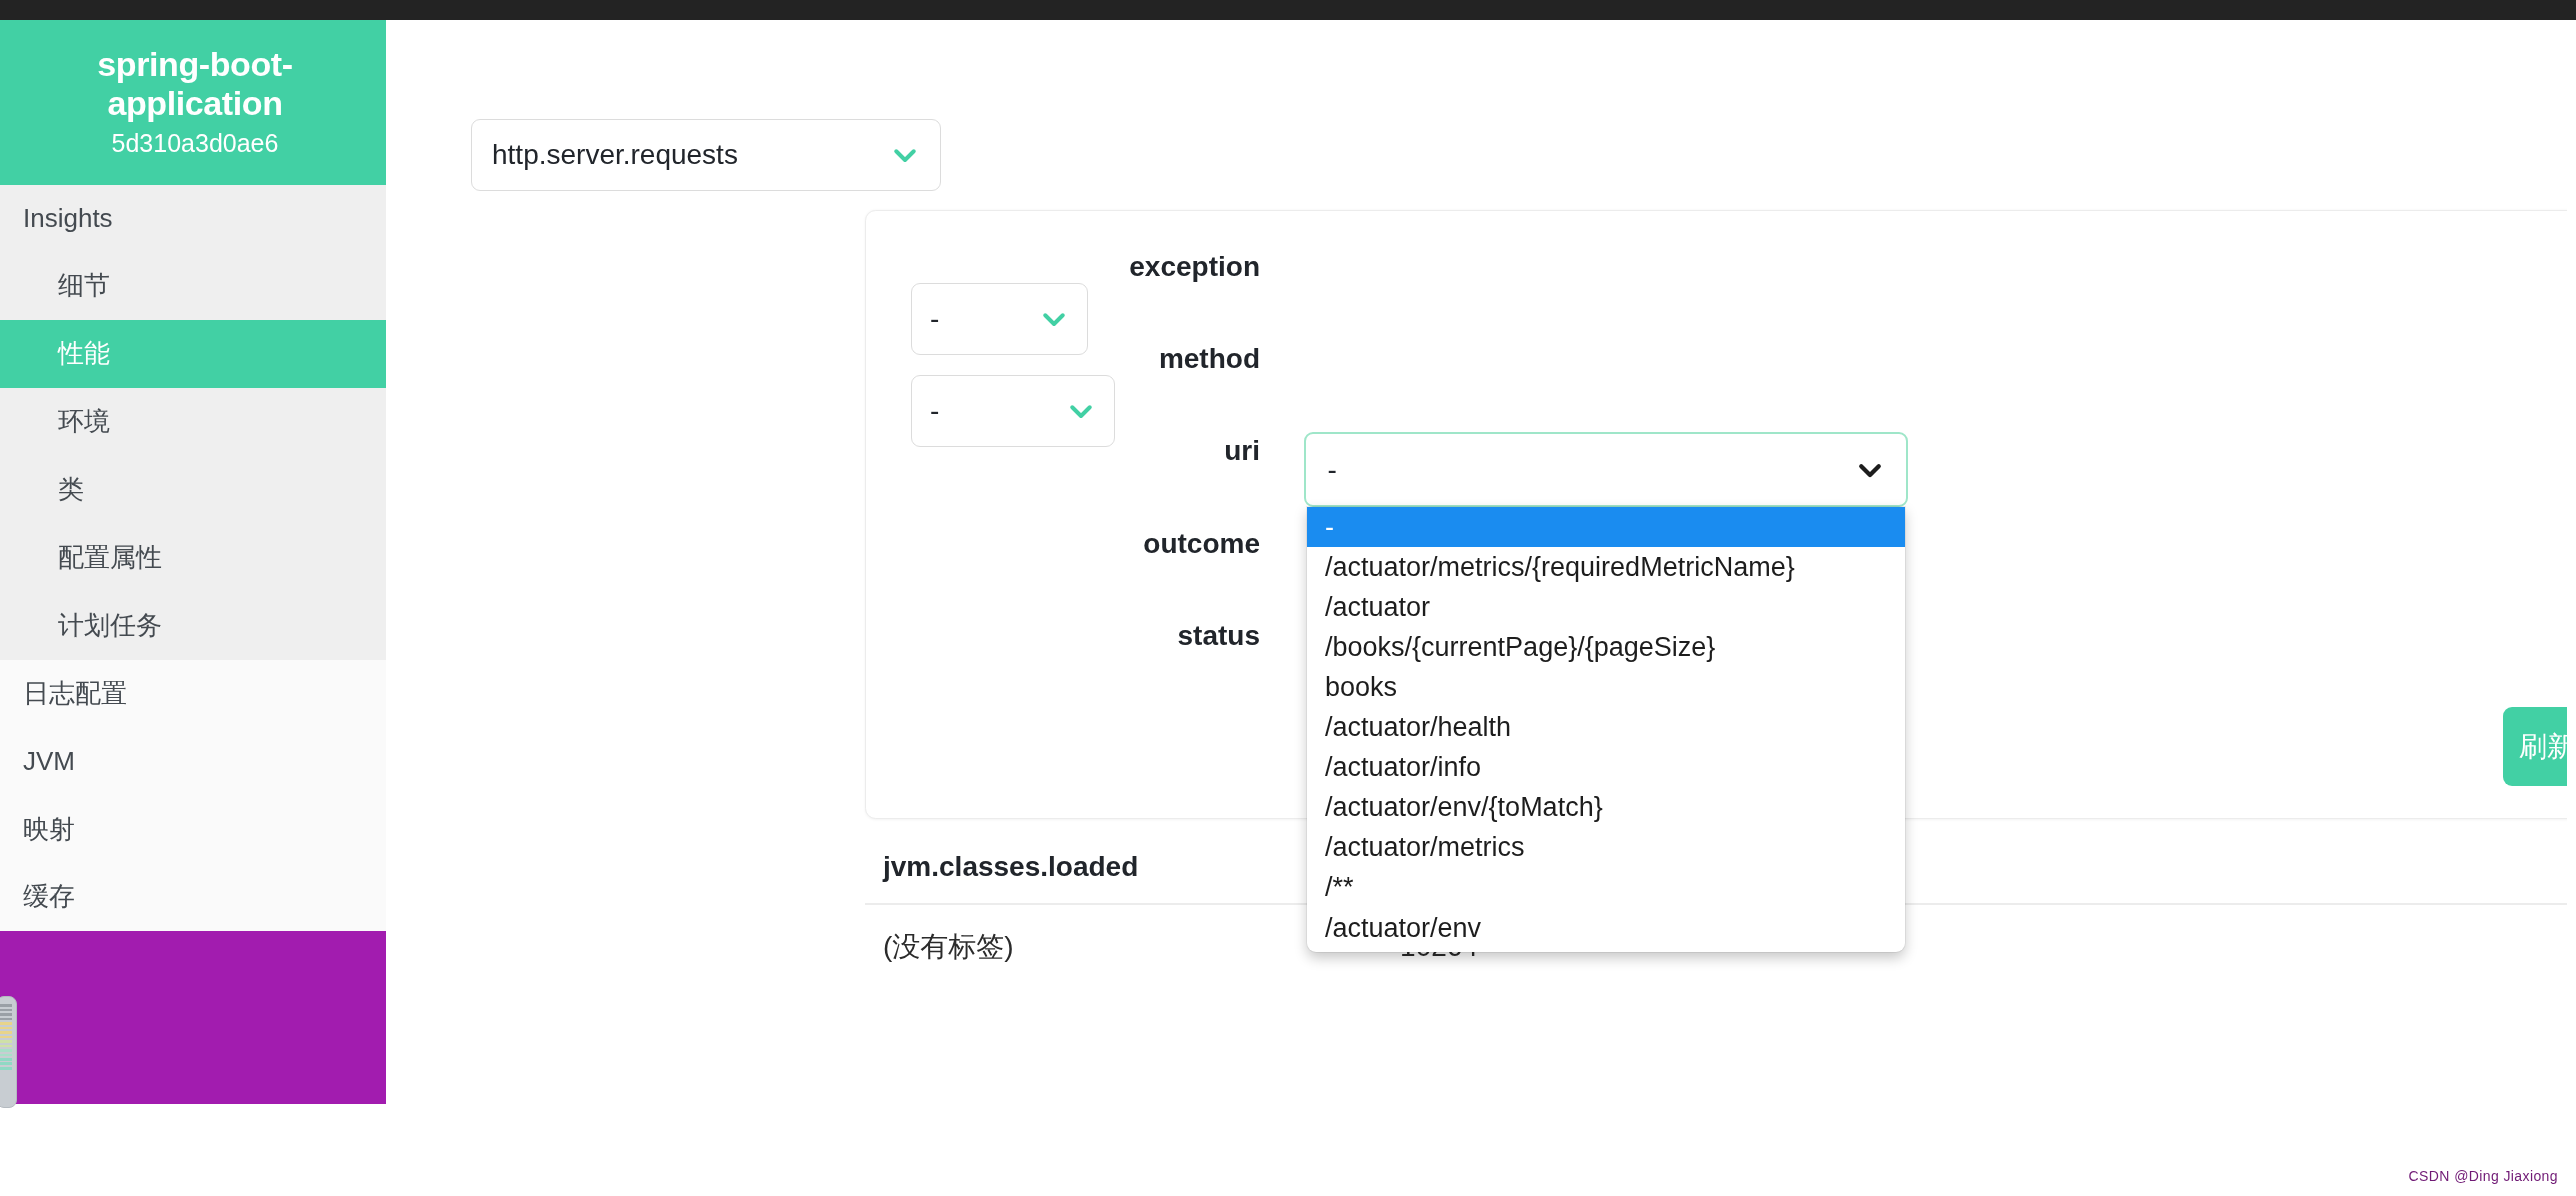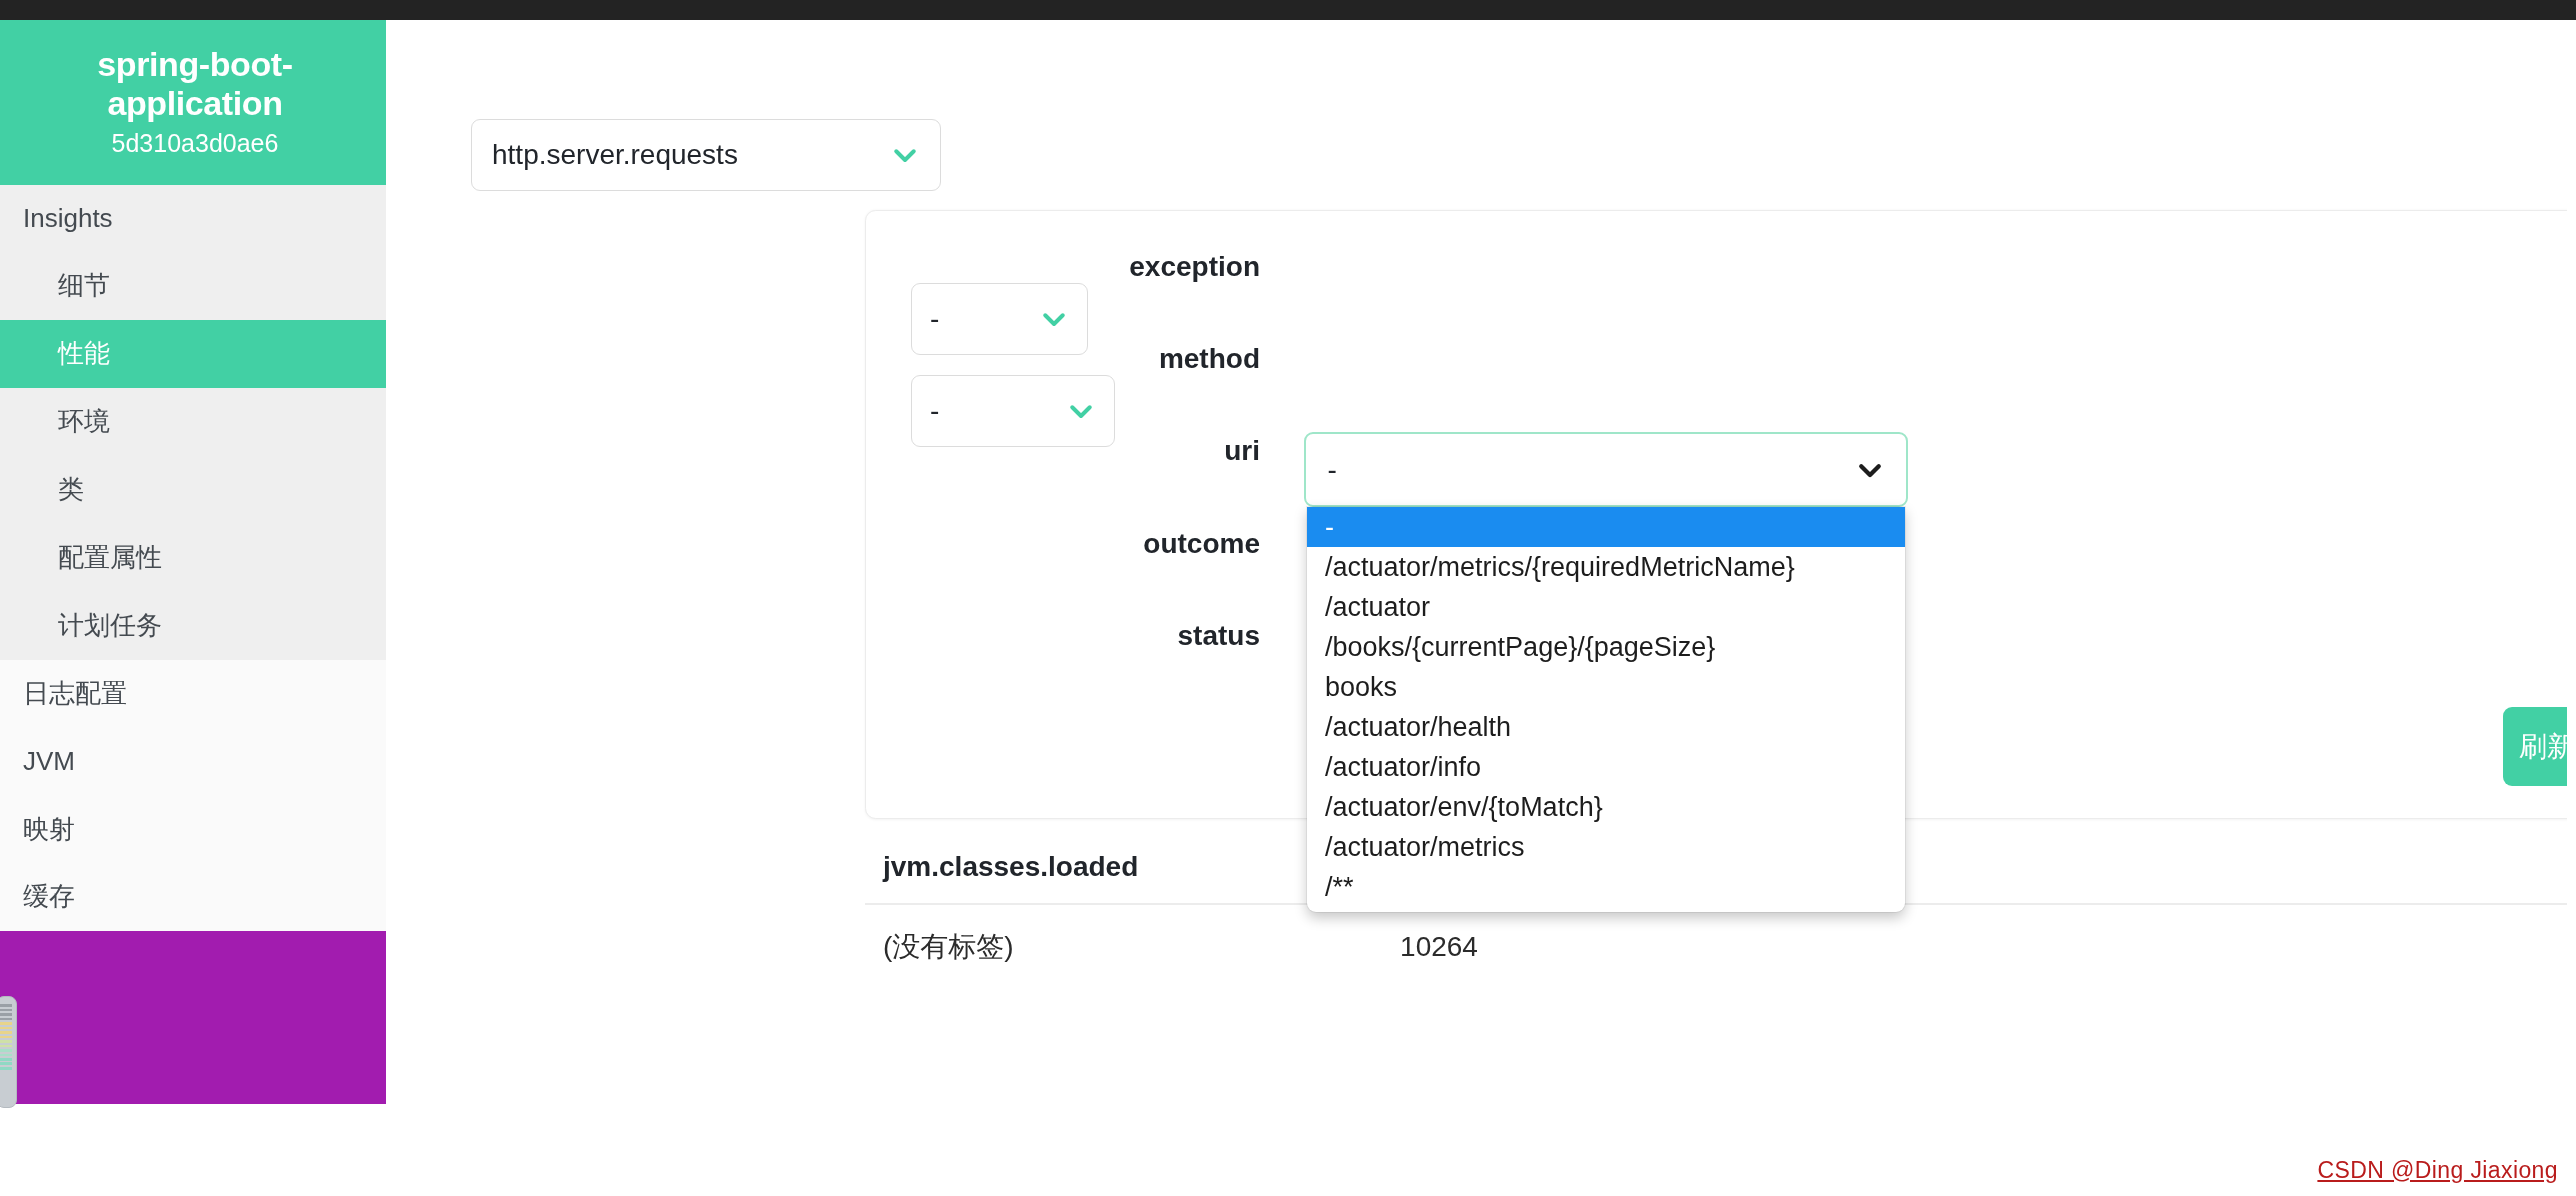--- a/index.html
+++ b/index.html
@@ -159,23 +159,22 @@
   #metric-table .mt-row {
     display: flex; align-items: center;
     padding: 23px 0 0 18px;
     font-size: 28px; color: #2b2b2b;
   }
   #metric-table .mt-key { width: 305px; }
   #metric-table .mt-val { width: 502px; text-align: center; }
 
   #watermark {
     position: absolute; right: 18px; bottom: 12.5px;
-    font-size: 23px; color: #b91c1c;
+    font-size: 14px; color: #701a75;
     letter-spacing: 0.4px;
-    text-decoration: underline;
   }
 </style>
 </head>
 <body>
 
 <div id="topbar"></div>
 
 <div id="sidebar">
 
   <div id="brand">
@@ -276,20 +275,21 @@
     <div class="opt selected">-</div>
     <div class="opt">/actuator/metrics/{requiredMetricName}</div>
     <div class="opt">/actuator</div>
     <div class="opt">/books/{currentPage}/{pageSize}</div>
     <div class="opt">books</div>
     <div class="opt">/actuator/health</div>
     <div class="opt">/actuator/info</div>
     <div class="opt">/actuator/env/{toMatch}</div>
     <div class="opt">/actuator/metrics</div>
     <div class="opt">/**</div>
+    <div class="opt">/actuator/env</div>
   </div>
 
   <div id="refresh-btn">刷新</div>
 
   <div id="metric-table">
     <div class="mt-head">jvm.classes.loaded</div>
     <div class="mt-row">
       <div class="mt-key">(没有标签)</div>
       <div class="mt-val">10264</div>
     </div>

